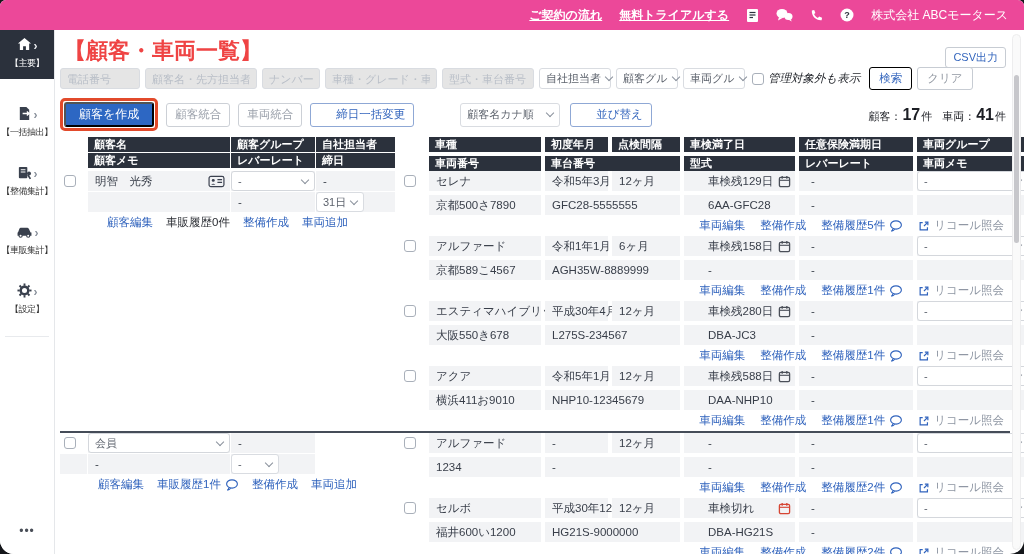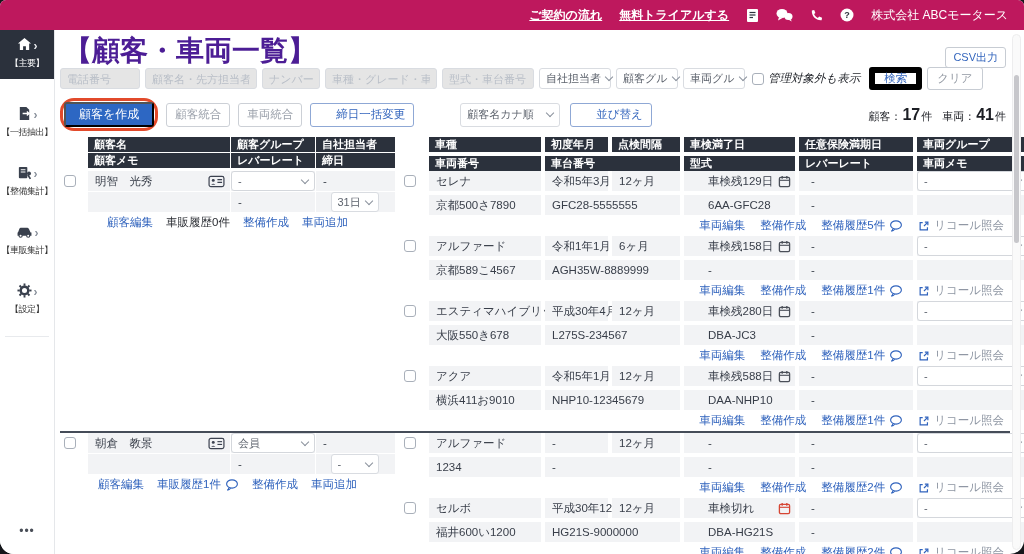--- a/index.html
+++ b/index.html
@@ -1,21 +1,21 @@
 <!DOCTYPE html>
 <html><head>
 <meta charset="utf-8">
 <style>
   * { margin:0; padding:0; box-sizing:border-box; }
   html,body { background:#14161a; }
   body { font-family:"Liberation Sans","DejaVu Sans",sans-serif; display:flex; justify-content:center; }
   .window { width:1024px; height:554px; background:#fff; border-radius:6px 6px 14px 14px; overflow:hidden; position:relative; flex:0 0 auto; }
 
   
-  .topbar { height:30px; background:#be185d; display:flex; align-items:center; justify-content:flex-end; gap:17px; padding-right:16px; }
+  .topbar { height:30px; background:#ec4899; display:flex; align-items:center; justify-content:flex-end; gap:17px; padding-right:16px; }
   .tb-link { color:#fff; font-size:12px; font-weight:bold; text-decoration:underline; cursor:pointer; white-space:nowrap; }
   .tb-icon { display:flex; align-items:center; cursor:pointer; }
   .tb-company { color:#fff; font-size:12px; white-space:nowrap; }
 
   
   .content { display:flex; height:524px; }
   .sidebar { width:55px; border-right:1px solid #e5e7ea; display:flex; flex-direction:column; background:#fff; flex:0 0 auto; }
   .sb-item { display:flex; flex-direction:column; align-items:center; padding:6px 0 4px; color:#333; cursor:pointer; }
   .sb-item.active { background:#2b313c; color:#fff; padding:8px 0 9px; }
   .sb-iconrow { display:flex; align-items:center; gap:2px; color:#39404d; height:16px; }
@@ -26,40 +26,40 @@
   .sb-item + .sb-item { margin-top:17px; }
   .sb-item.active + .sb-item { margin-top:22px; }
   .sb-sep { border-bottom:1px solid #e8eaed; margin:16px 5px 0; }
   .sb-spacer { flex:1; }
   .sb-more { text-align:center; color:#4a4f58; font-size:12px; letter-spacing:1px; padding-bottom:16px; cursor:pointer; }
 
   .main { flex:1; padding-left:5px; position:relative; overflow:hidden; }
 
   
   .title-row { display:flex; align-items:flex-start; padding-top:7px; height:34px; }
-  .page-title { font-family:"Liberation Serif","DejaVu Serif",serif; font-size:28px; font-weight:bold; color:#4c1d95; margin-left:4px; line-height:27px; white-space:nowrap; }
+  .page-title { font-family:"Liberation Serif","DejaVu Serif",serif; font-size:22px; font-weight:bold; color:#ef4444; margin-left:4px; line-height:27px; white-space:nowrap; }
   .csv-btn { margin-left:auto; margin-right:18px; margin-top:10px; border:1px solid #c7ccd3; border-radius:3px; color:#3365bd; font-size:11px; padding:2px 7px; background:#fff; cursor:pointer; white-space:nowrap; }
 
   
   .search-row { display:flex; align-items:center; gap:5px; margin-top:3px; height:23px; }
   .inp { height:21px; border:1px solid #d9dce1; border-radius:3px; font-size:11px; padding:0 6px; color:#333; background:#e5e5e5; outline:none; }
   .inp::placeholder { color:#b8bec7; }
   .w80{width:80px}.w112{width:112px}.w58{width:58px}.w92{width:92px}
   .sel { background:#fff; border:1px solid #d9dce1; border-radius:3px; display:flex; align-items:center; justify-content:space-between; padding:0 6px; height:21px; font-size:11px; color:#5d636d; cursor:pointer; white-space:nowrap; }
   .sel-c { width:6px; height:6px; border-right:1.5px solid #8a919c; border-bottom:1.5px solid #8a919c; transform:rotate(45deg); margin-top:-3px; flex:0 0 auto; margin-left:5px; }
   .sel.s72{width:72px}.sel.s62{width:62px}
   .chk-wrap { display:flex; align-items:center; gap:4px; font-size:11.5px; color:#1e2127; margin-left:2px; cursor:pointer; white-space:nowrap;font-style:italic; }
   .cbx { width:12px; height:12px; border:1.5px solid #a9b0ba; border-radius:3px; background:#fff; flex:0 0 auto; }
   .btn { height:23px; border-radius:3px; font-size:11.5px; padding:0 9px; background:#fff; display:flex; align-items:center; cursor:pointer; white-space:nowrap; }
-  .btn-search { border:6px solid #000000; color:#3365bd; margin-left:4px; }
+  .btn-search { border:1px solid #000000; color:#3365bd; margin-left:4px; }
   .btn-clear { border:1px solid #c7ccd3; color:#9298a2; }
 
   
   .action-row { display:flex; align-items:center; margin-top:8px; height:33px; }
-  .create-wrap { border:3px solid #e24a2b; border-radius:14px; padding:1px; }
+  .create-wrap { border:3px solid #e24a2b; border-radius:5px; padding:1px; }
   .btn-primary { background:#2d67c3; color:#fff; font-size:12px; padding:0 13px; height:25px; border-radius:3px; display:flex; align-items:center; cursor:pointer; white-space:nowrap; }
   .btn-ghost { border:1px solid #ccd0d6; color:#9aa0aa; font-size:11.5px; height:24px; padding:0 8px; border-radius:3px; display:flex; align-items:center; margin-left:8px; background:#fff; cursor:pointer; white-space:nowrap; }
   .btn-blue { border-color:#8fa8d5; color:#3365bd;padding-left:25px; }
   .sort-sel { width:100px; margin-left:46px; height:24px; }
   .btn-sort { margin-left:10px; }
   .counts { margin-left:auto; margin-right:18px; display:flex; align-items:baseline; color:#1c1e24; font-size:11px; white-space:nowrap; }
   .count-num { font-size:16px; font-weight:bold; margin:0 1px; }
   .count-gap { width:10px; }
 
   
@@ -70,21 +70,21 @@
   .hgrid { grid-auto-rows:15px; }
   .dgrid { grid-auto-rows:20px; }
   .hc { background:#2b313c; color:#fff; font-size:11px; font-weight:bold; line-height:15px; padding-left:6px; white-space:nowrap; overflow:hidden; }
   .hc.empty { background:transparent; }
   .dc { background:#f2f3f5; display:flex; align-items:center; font-size:11.5px; color:#383e49; padding-left:7px; white-space:nowrap; }
   .dc.nobg { background:transparent; padding-left:0; }
   .dc.cb { background:transparent; padding-left:4px; }
   .dc.selcell { padding:0; }
   .dc.selcell .sel { width:100%; height:20px; border-color:#d4d7dc; }
   .dc.pad11 { } .dc.pad12 { padding-left:12px; } .dc.pad24 { padding-left:24px; }
-  .dc.closing { justify-content:center; padding:0 2px 0 0; }
+  .dc.closing { justify-content:flex-start; padding:0 2px 0 0; }
   .dc.closing .sel { width:48px; height:20px; }
   .cal-right { margin-left:auto; margin-right:4px; display:flex; align-items:center; }
   .id-right { margin-left:auto; margin-right:5px; display:flex; align-items:center; cursor:pointer; }
   .clinks { display:flex; align-items:center; justify-content:center; gap:13px; height:21px; font-size:11.5px; width:335px; }
   .vlinks { display:flex; align-items:center; justify-content:flex-end; gap:15px; height:21px; padding-right:6px; font-size:11.5px; }
   .lnk { color:#3063bd; cursor:pointer; display:flex; align-items:center; gap:4px; white-space:nowrap; }
   .lnk-plain { color:#2a2d33; cursor:default; }
   .lnk-gray { color:#8d95a2; }
   .group + .group { border-top:2px solid #454c58; }
   .cpanel { width:335px; flex:0 0 auto; }
@@ -534,32 +534,20 @@
                   </div>
                 </div>
               </div>
             </div>
             <div class="group trow">
               <div class="cpanel">
                 <div class="cgrid dgrid">
                   <div class="dc cb ">
                     <span class="cbx"></span>
                   </div>
-                  <div class="dc">
-                    <span>朝倉　教景</span>
-                    <span class="id-right">
-                      <svg width="17" height="13" viewBox="0 0 18 14">
-                        <rect x="1" y="1.5" width="16" height="11" rx="2" fill="none" stroke="#3c4250" stroke-width="1.3"></rect>
-                        <circle cx="5.5" cy="5.8" r="1.6" fill="#3c4250"></circle>
-                        <path d="M3.2 10.6 Q5.5 8.2 7.8 10.6 Z" fill="#3c4250"></path>
-                        <line x1="10" y1="5" x2="15" y2="5" stroke="#3c4250" stroke-width="1.2"></line>
-                        <line x1="10" y1="8" x2="15" y2="8" stroke="#3c4250" stroke-width="1.2"></line>
-                      </svg>
-                    </span>
-                  </div>
                   <div class="dc selcell">
                     <div class="sel">
                       <span>会員</span>
                       <span class="sel-c"></span>
                     </div>
                   </div>
                   <div class="dc">-</div>
                   <div class="dc nobg"></div>
                   <div class="dc"></div>
                   <div class="dc">-</div>

